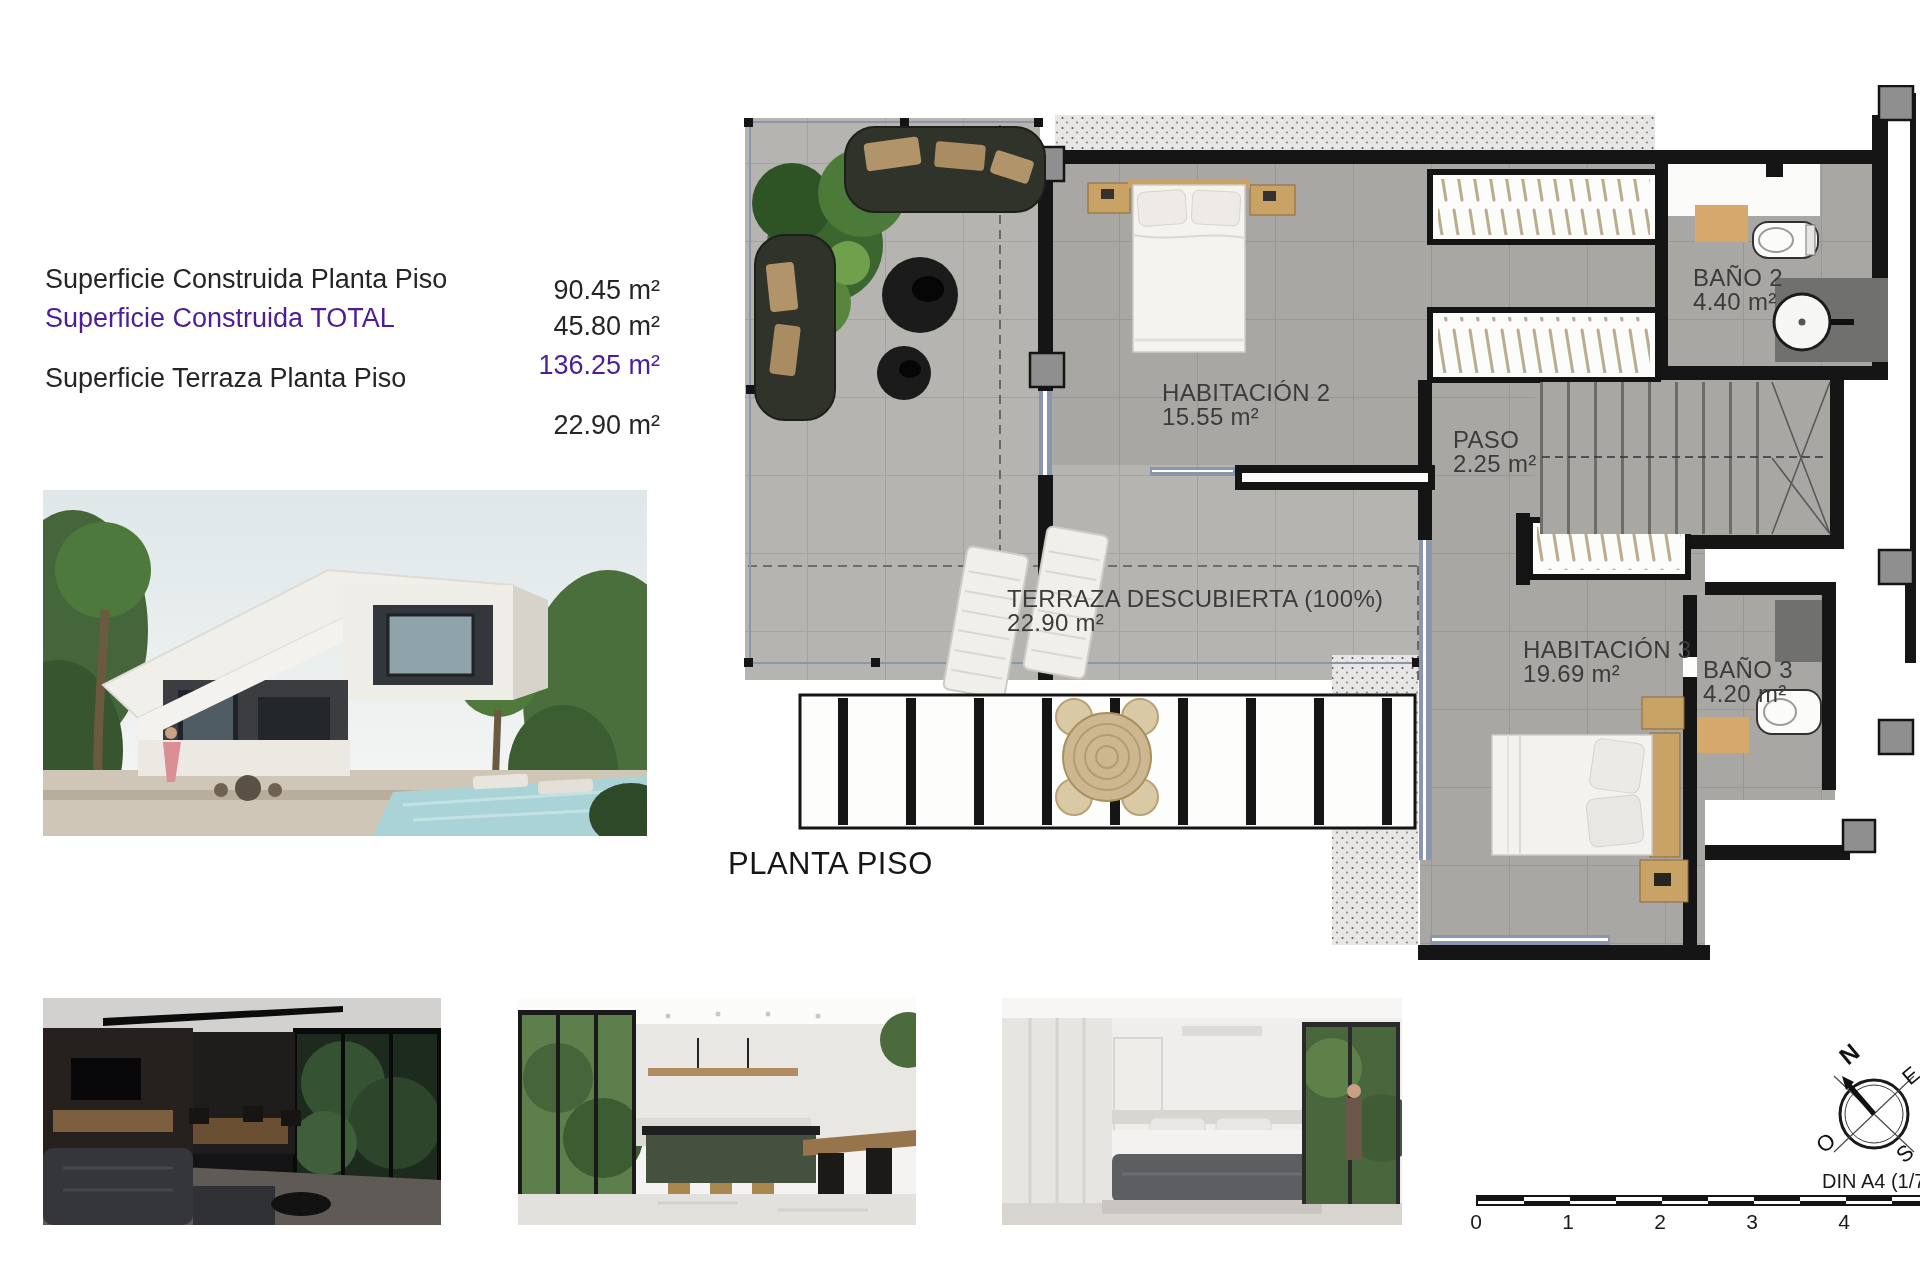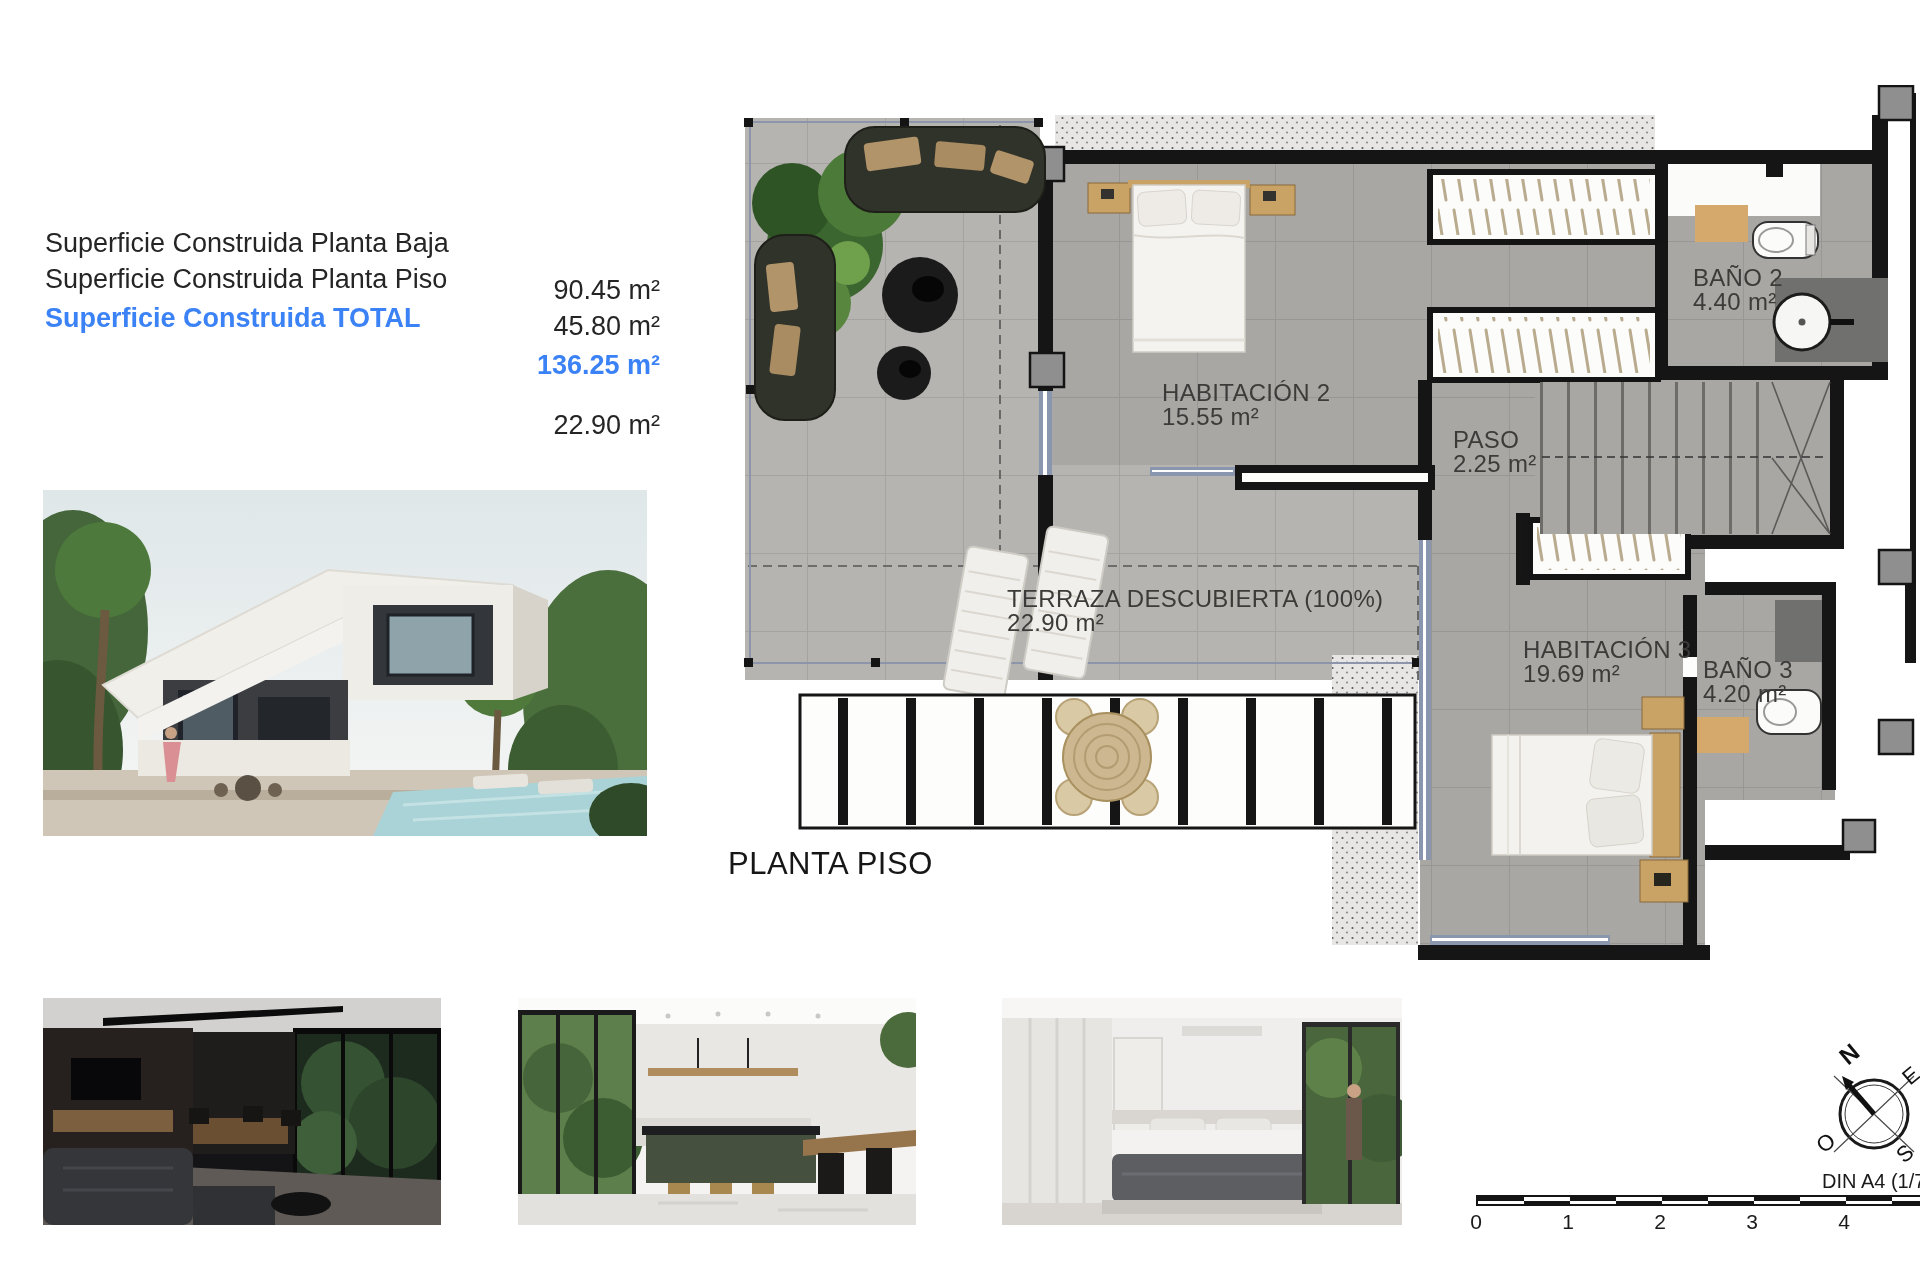--- a/index.html
+++ b/index.html
@@ -4,21 +4,21 @@
 <style>
   html,body{margin:0;padding:0;background:#ffffff;}
   #stage{position:relative;width:1920px;height:1280px;background:#fff;overflow:hidden;
          font-family:"Liberation Sans", sans-serif;color:#222;}
   .abs{position:absolute;}
 
   
   .st-row{position:absolute;left:45px;width:615px;height:34px;font-size:27px;color:#252525;}
   .st-label{position:absolute;left:0;top:0;white-space:nowrap;}
   .st-value{position:absolute;right:0;top:0;width:230px;text-align:right;white-space:nowrap;margin-top:47px;}
-  .st-bold{font-weight:700;color:#3b82f6;}
+  .st-bold{font-weight:400;color:#4c1d95;}
 
   
   #plan{position:absolute;left:730px;top:85px;width:1190px;height:890px;}
   #plan svg{position:absolute;left:0;top:0;}
   .room-label{position:absolute;font-size:24px;line-height:24px;color:#3c3b39;letter-spacing:.3px;white-space:nowrap;}
   #plan-title{position:absolute;left:728px;top:846px;font-size:31px;font-weight:400;color:#161616;letter-spacing:.5px;}
 
   
   #scalebar{position:absolute;left:1470px;top:1193px;width:450px;height:40px;}
   .sb-bar{position:absolute;left:6px;top:2px;width:460px;height:11px;border:2px solid #141414;box-sizing:border-box;background:#fff;}
@@ -32,32 +32,32 @@
   
   .photo{position:absolute;overflow:hidden;}
 </style>
 </head>
 <body>
 
 <div id="stage">
 
   <div>
     <div class="st-row" style="top:228px">
-      <span class="st-label">Superficie Construida Planta Baja</span>
       <span class="st-value">90.45 m²</span>
     </div>
     <div class="st-row" style="top:264px">
       <span class="st-label">Superficie Construida Planta Piso</span>
       <span class="st-value">45.80 m²</span>
     </div>
     <div class="st-row st-bold" style="top:303px">
       <span class="st-label">Superficie Construida TOTAL</span>
       <span class="st-value">136.25 m²</span>
     </div>
     <div class="st-row" style="top:363px">
+      <span class="st-label">Superficie Terraza Planta Piso</span>
       <span class="st-value">22.90 m²</span>
     </div>
   </div>
 
   <div class="photo" style="left:43px;top:490px;width:604px;height:346px">
     <svg width="604" height="346" viewBox="0 0 604 346">
       <defs>
         <linearGradient id="sky" x1="0" y1="0" x2="0" y2="1">
           <stop offset="0" stop-color="#dfe7e9"></stop>
             <stop offset="1" stop-color="#f6f7f5"></stop>

